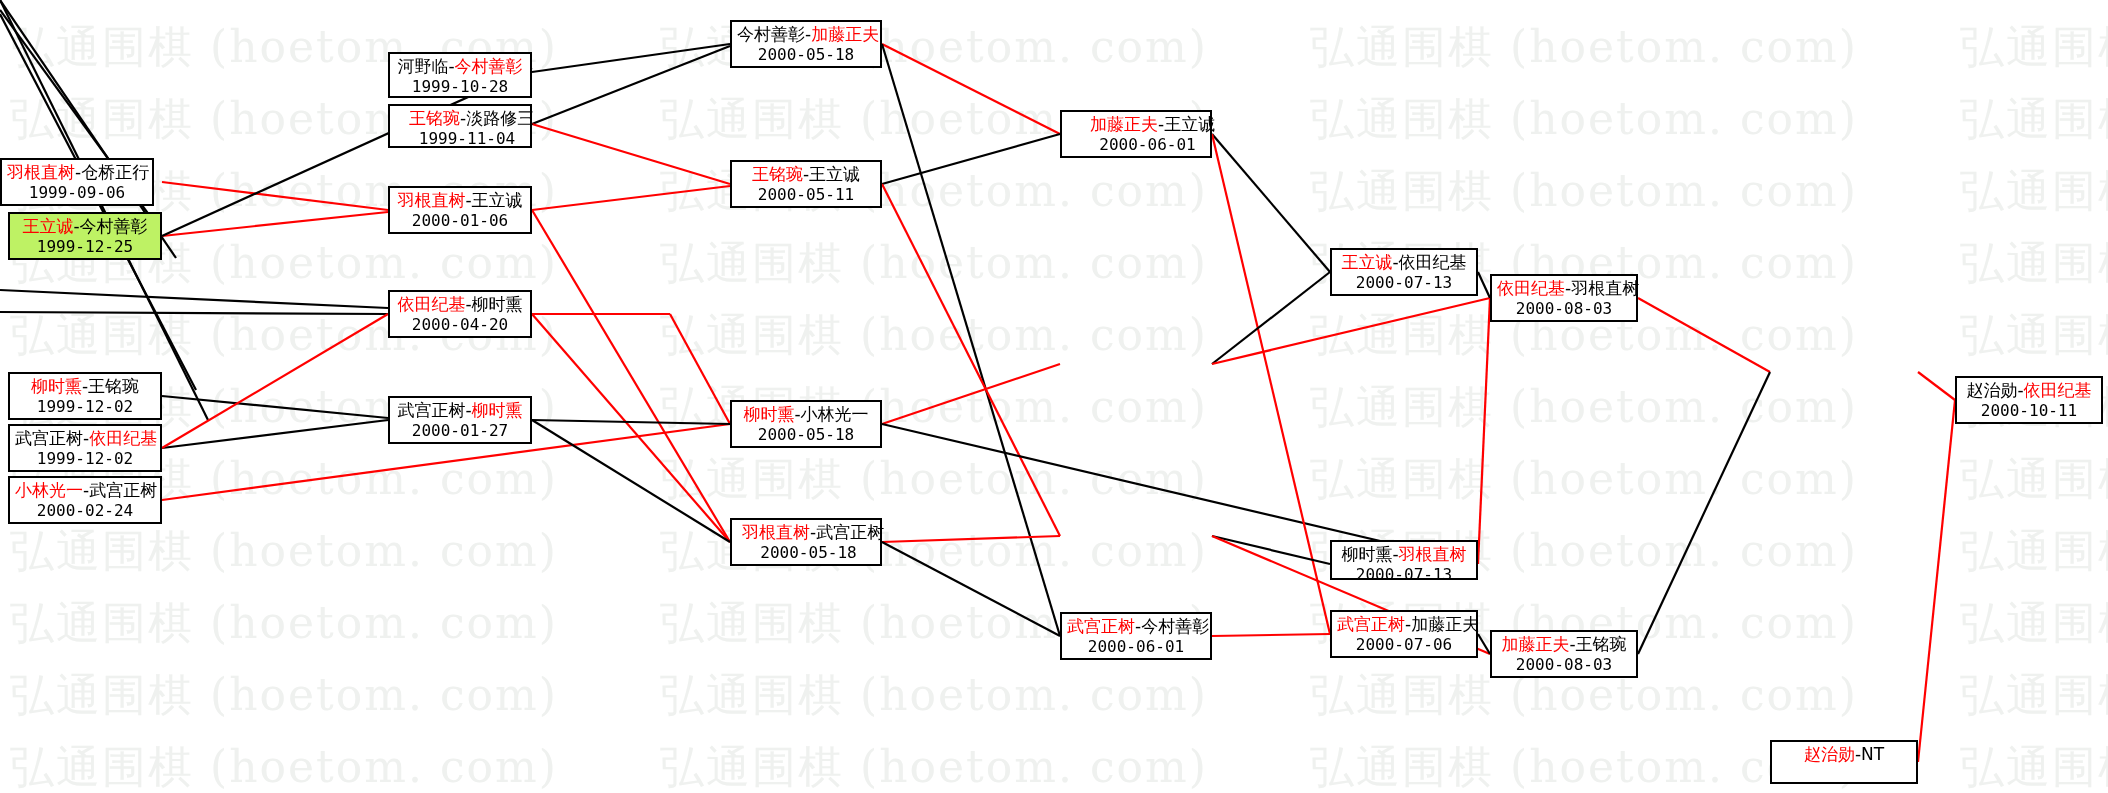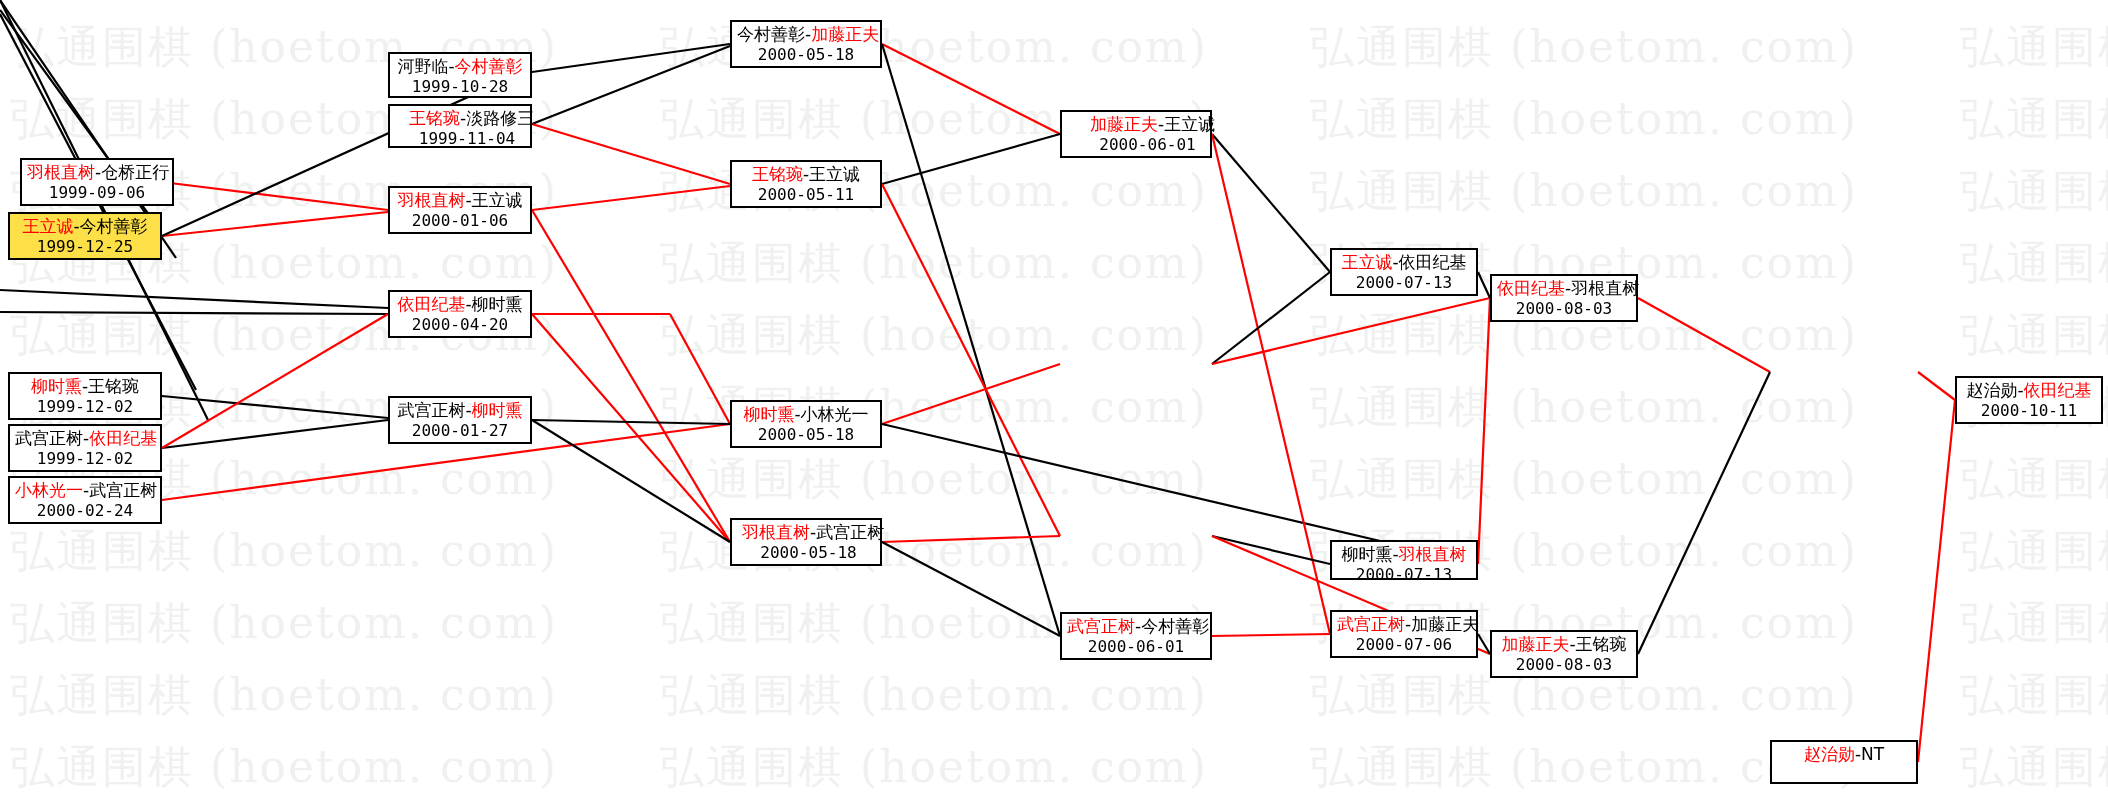--- a/index.html
+++ b/index.html
@@ -170,25 +170,25 @@
       <line x1="1478" y1="272" x2="1490" y2="298" stroke="#000000" stroke-width="2.2"></line>
       <line x1="1478" y1="564" x2="1490" y2="298" stroke="#ff0000" stroke-width="2.2"></line>
       <line x1="1478" y1="634" x2="1490" y2="654" stroke="#000000" stroke-width="2.2"></line>
       <line x1="1638" y1="298" x2="1770" y2="372" stroke="#ff0000" stroke-width="2.2"></line>
       <line x1="1638" y1="654" x2="1770" y2="372" stroke="#000000" stroke-width="2.2"></line>
       <line x1="1918" y1="372" x2="1955" y2="400" stroke="#ff0000" stroke-width="2.2"></line>
       <line x1="1918" y1="762" x2="1955" y2="400" stroke="#ff0000" stroke-width="2.2"></line>
     </svg>
 
   <div id="node-layer">
-      <div class="match-box" style="left: 20px; top: 158px; width: 154px; height: 48px; border-color: rgb(0, 0, 0); background: rgb(255, 255, 255);">
+      <div class="match-box" style="left: 0; top: 158px; width: 154px; height: 48px; border-color: rgb(0, 0, 0); background: rgb(255, 255, 255);">
         <div class="players"><span class="w">羽根直树</span><span class="sep">-</span><span class="l">仓桥正行</span></div>
         <div class="match-date">1999-09-06</div>
       </div>
-      <div class="match-box" style="left: 8px; top: 212px; width: 154px; height: 48px; border-color: rgb(0, 0, 0); background: #fde047;">
+      <div class="match-box" style="left: 8px; top: 212px; width: 154px; height: 48px; border-color: rgb(0, 0, 0); background: #bef264;">
         <div class="players"><span class="w">王立诚</span><span class="sep">-</span><span class="l">今村善彰</span></div>
         <div class="match-date">1999-12-25</div>
       </div>
       <div class="match-box" style="left: 8px; top: 372px; width: 154px; height: 48px; border-color: rgb(0, 0, 0); background: rgb(255, 255, 255);">
         <div class="players"><span class="w">柳时熏</span><span class="sep">-</span><span class="l">王铭琬</span></div>
         <div class="match-date">1999-12-02</div>
       </div>
       <div class="match-box" style="left: 8px; top: 424px; width: 154px; height: 48px; border-color: rgb(0, 0, 0); background: rgb(255, 255, 255);">
         <div class="players"><span class="l">武宫正树</span><span class="sep">-</span><span class="w">依田纪基</span></div>
         <div class="match-date">1999-12-02</div>

